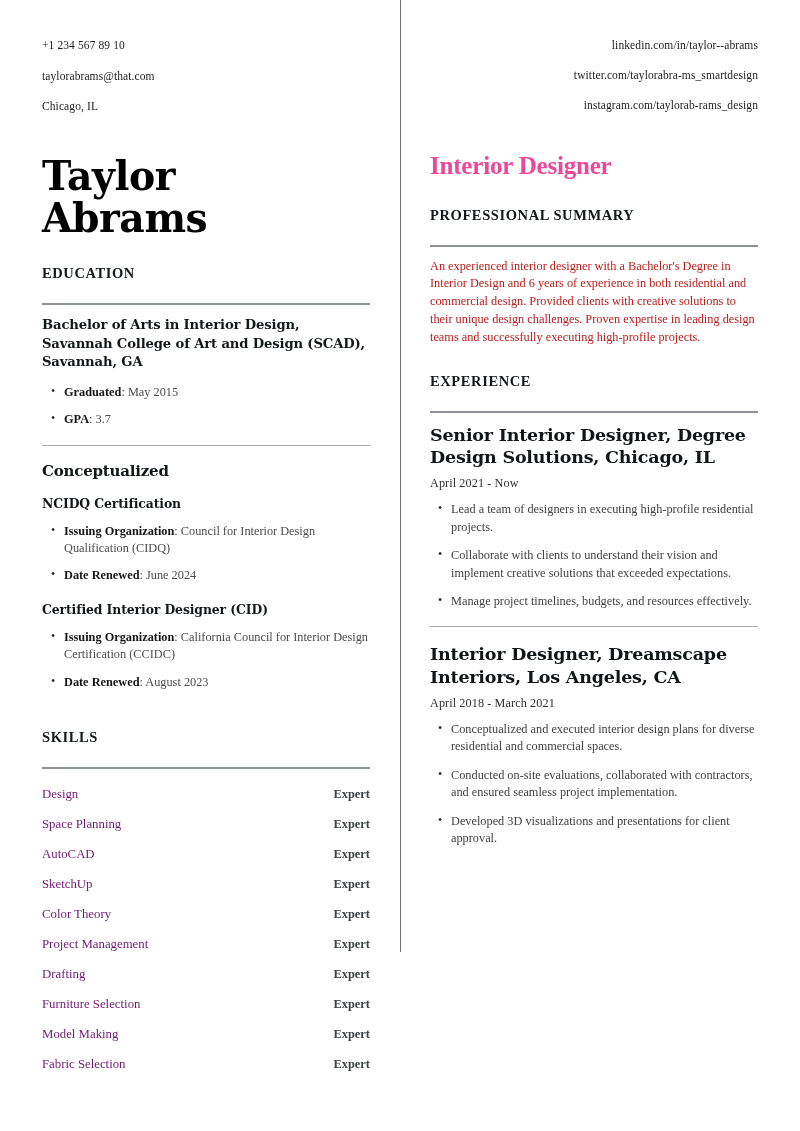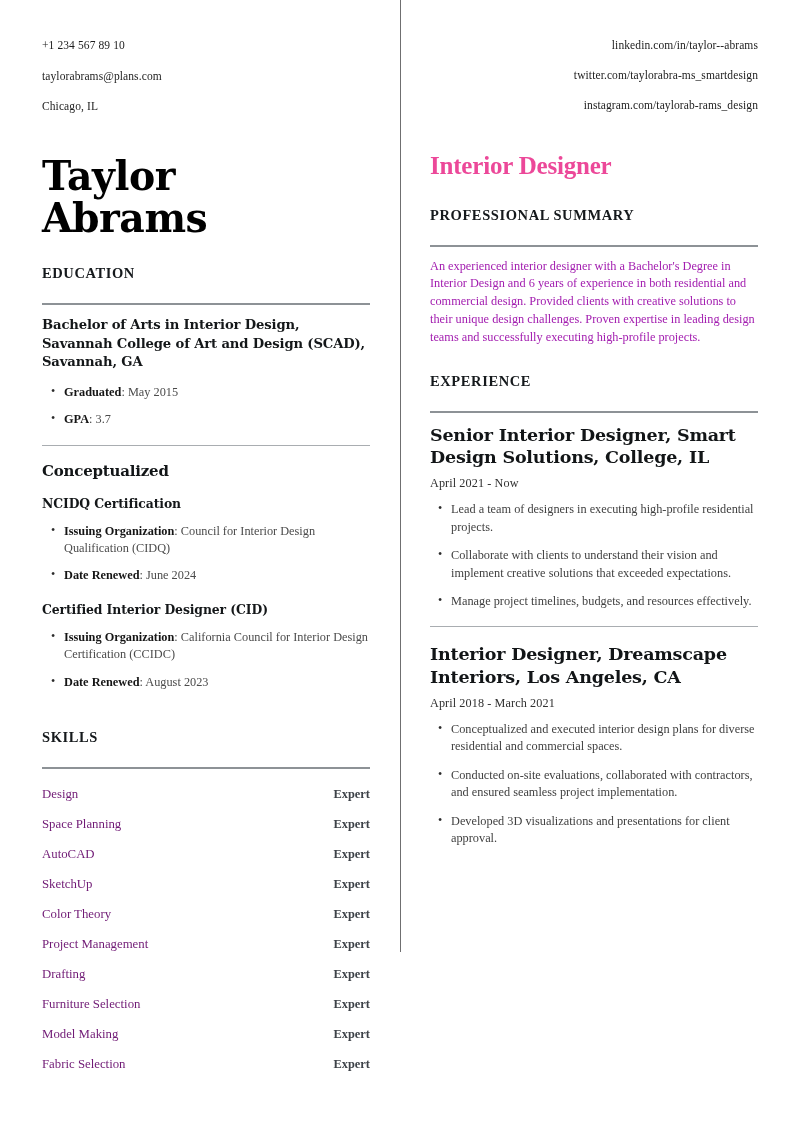--- a/index.html
+++ b/index.html
@@ -193,21 +193,21 @@
   .exp-block { margin-bottom: 4px; }
   .exp-date {
     font-size: 12.2px;
     color: #303030;
     margin-bottom: 10px;
     letter-spacing: 0.1px;
   }
   .summary-text {
     font-size: 12.3px;
     line-height: 1.45;
-    color: #a21caf;
+    color: #b91c1c;
     margin-bottom: 6px;
   }
   ul.exp-bullets {
     margin: 0 0 0 0;
     padding-left: 21px;
     list-style: none;
   }
   ul.exp-bullets li {
     position: relative;
     font-size: 12.3px;
@@ -229,21 +229,21 @@
 <body>
 
 <div class="page">
 
   <div class="divider-vertical"></div>
 
   <div class="col col-left">
 
     <div>
       <div class="contact-line">+1 234 567 89 10</div>
-      <div class="contact-line">taylorabrams@plans.com</div>
+      <div class="contact-line">taylorabrams@that.com</div>
       <div class="contact-line">Chicago, IL</div>
     </div>
 
     <div class="name">
       <div>Taylor</div>
       <div>Abrams</div>
     </div>
 
     <div class="section-heading">EDUCATION</div>
 
@@ -334,21 +334,21 @@
     <div class="role-title">Interior Designer</div>
 
     <div class="section-heading">PROFESSIONAL SUMMARY</div>
     <div class="summary-text">An experienced interior designer with a Bachelor's Degree in Interior Design and 6 years of experience in both residential and commercial design. Provided clients with creative solutions to their unique design challenges. Proven expertise in leading design teams and successfully executing high-profile projects.</div>
 
     <div class="section-gap"></div>
 
     <div class="section-heading">EXPERIENCE</div>
 
     <div class="exp-block">
-      <div class="job-title-big">Senior Interior Designer, Smart Design Solutions, College, IL</div>
+      <div class="job-title-big">Senior Interior Designer, Degree Design Solutions, Chicago, IL</div>
       <div class="exp-date">April 2021 - Now</div>
       <ul class="exp-bullets">
         <li>Lead a team of designers in executing high-profile residential projects.</li>
         <li>Collaborate with clients to understand their vision and implement creative solutions that exceeded expectations.</li>
         <li>Manage project timelines, budgets, and resources effectively.</li>
       </ul>
     </div>
 
     <div class="rule-thin"></div>
 

